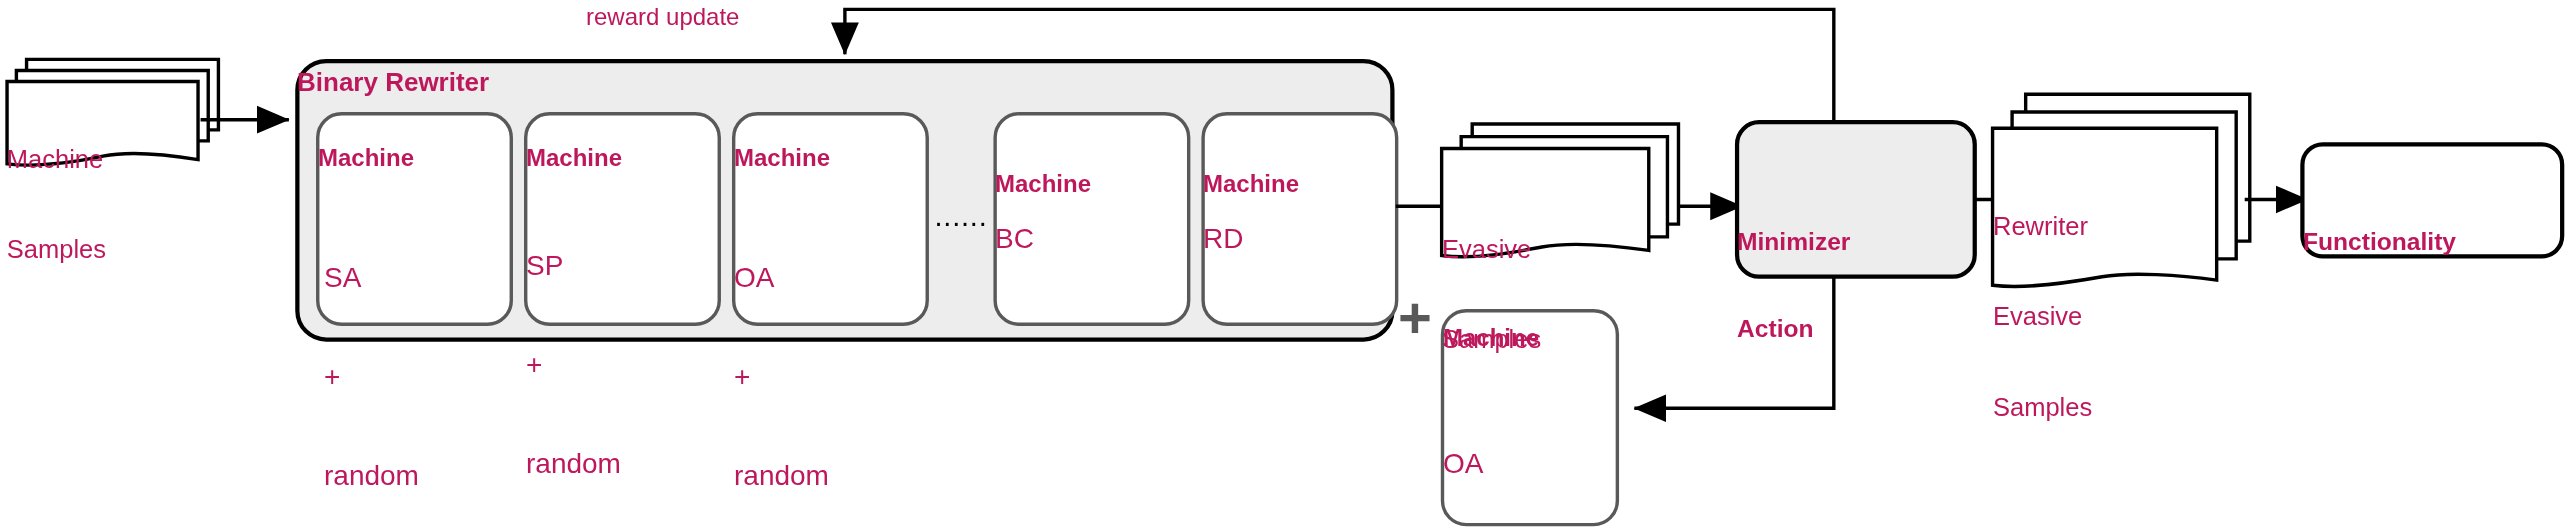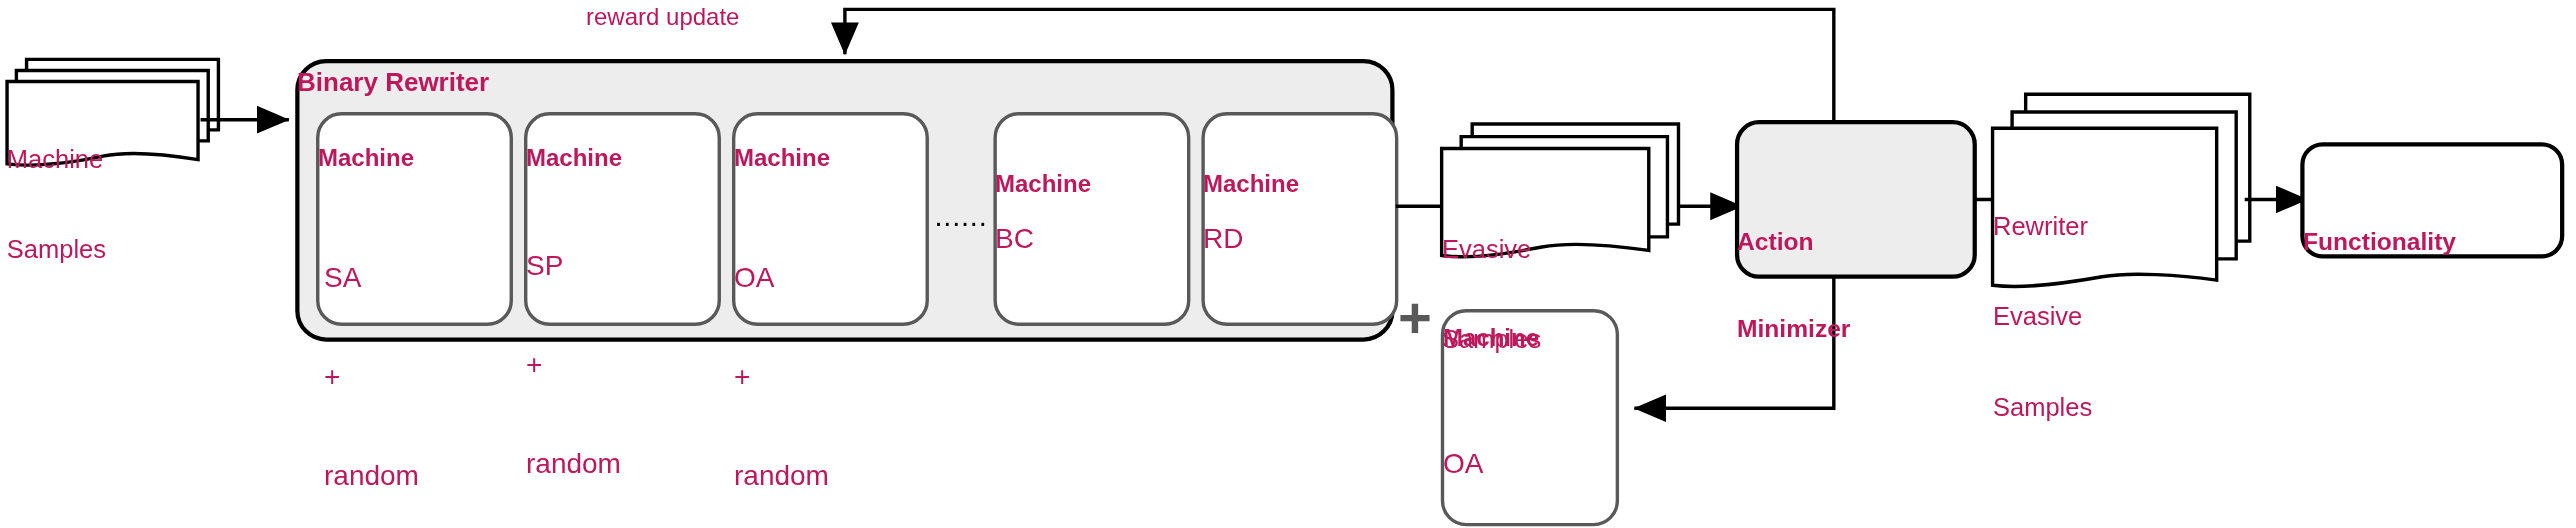--- a/index.html
+++ b/index.html
@@ -158,22 +158,22 @@
 
   <div class="txt fs-machine-title" style="left:1203px; top:170px; width:194px;">Machine</div>
   <div class="txt fs-machine-body" style="left:1203px; top:222px; width:156px;">RD</div>
 
   <div class="txt fs-doc" style="left:1442px; top:174px; width:207px;">
     <div>Evasive</div>
     <div>Samples</div>
   </div>
 
   <div class="txt fs-proc" style="left:1737px; top:169px; width:238px;">
+    <div>Minimizer</div>
     <div>Action</div>
-    <div>Minimizer</div>
   </div>
 
   <div class="txt fs-doc" style="left:1993px; top:151px; width:224px;">
     <div>Rewriter</div>
     <div>Evasive</div>
     <div>Samples</div>
   </div>
 
   <div class="txt fs-proc" style="left:2303px; top:169px; width:260px;">
     <div>Functionality</div>

